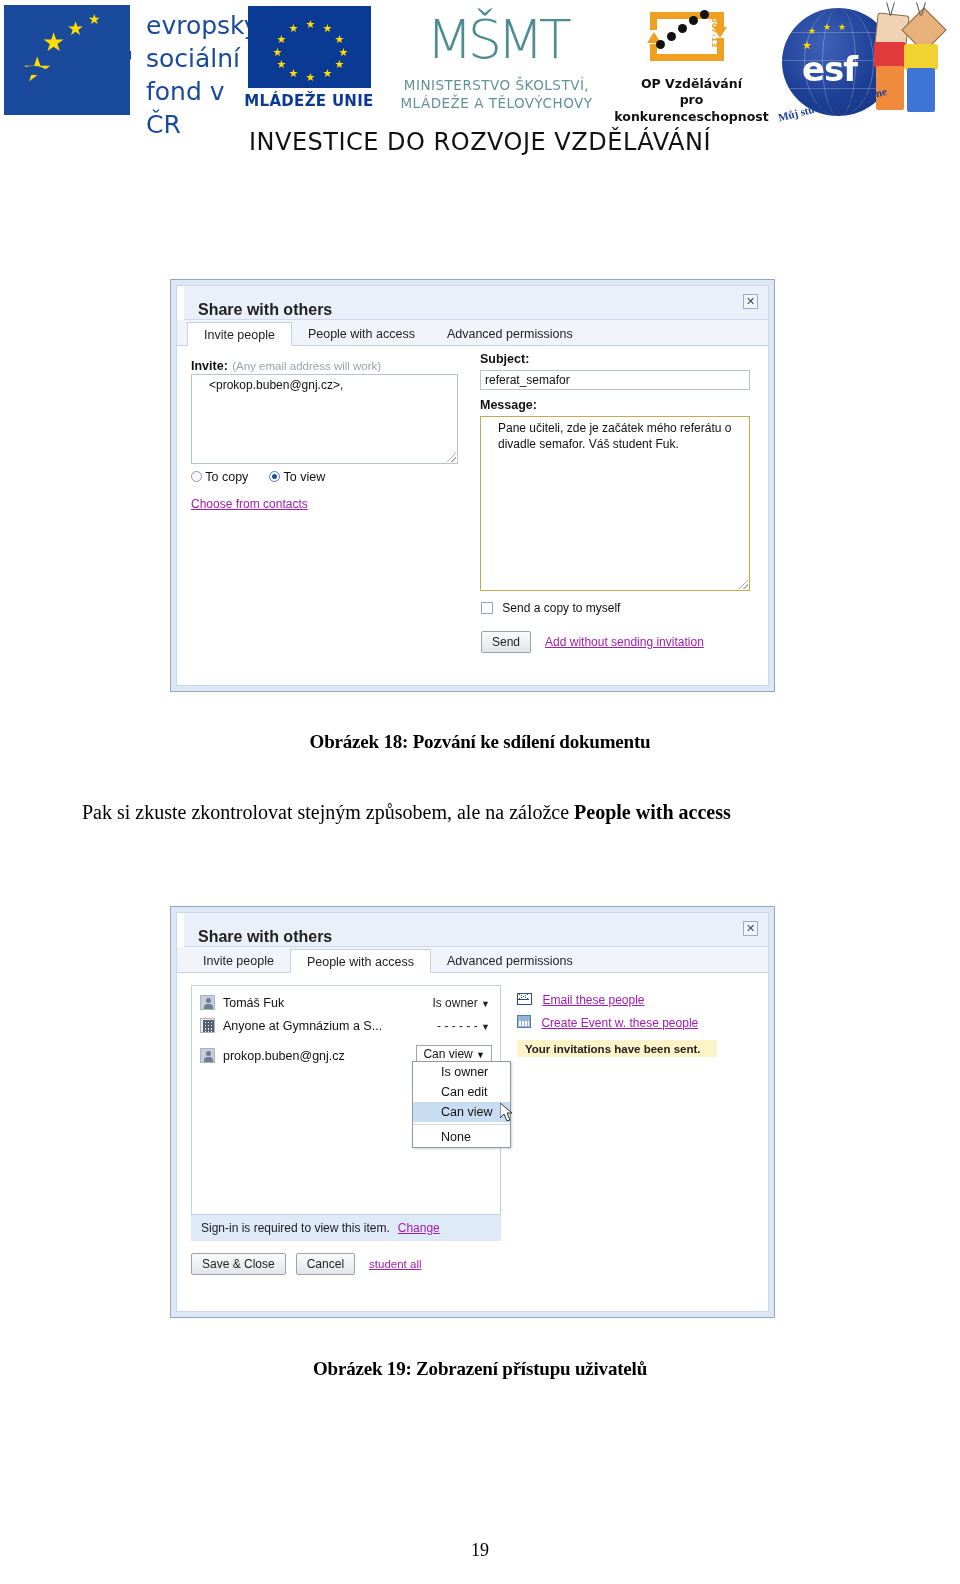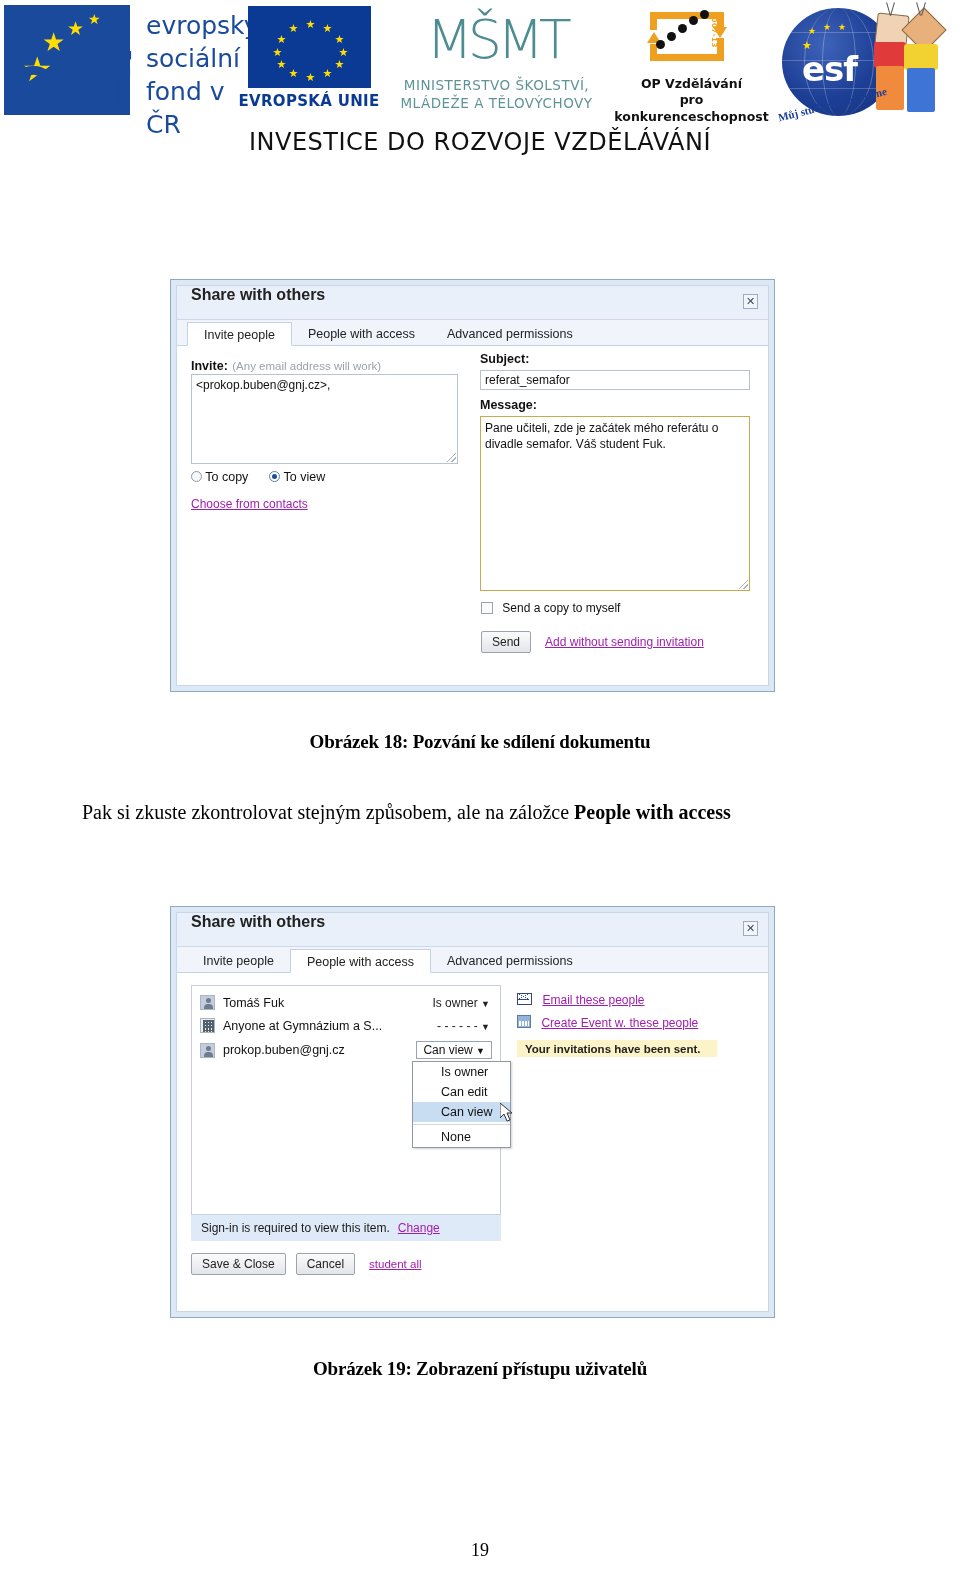--- a/index.html
+++ b/index.html
@@ -135,24 +135,24 @@
   }
   .shot-inner {
     position:absolute; left:5px; top:5px; right:5px; bottom:5px;
     background:#fff; border:1px solid #c9d7e8; box-sizing:border-box;
   }
   .shot-outerfill {
     position:absolute; left:0; top:0; right:0; bottom:0; background:#dde8f5;
   }
 
   .dlg-title {
-    position:absolute; left:0; top:0; right:0; height:34px;
+    position:absolute; left:7px; top:0; right:0; height:34px;
     background:#eaf0fa; border-bottom:1px solid #cdd9ea;
     font-size:16px; font-weight:bold; color:#222;
-    display:flex; align-items:flex-start; padding-left:14px; box-sizing:border-box;
+    display:flex; align-items:flex-end; padding-left:14px; box-sizing:border-box;
   }
   .close-btn {
     position:absolute; right:10px; top:8px; width:15px; height:15px;
     border:1px solid #9bacc4; background:#f2f5fa; box-sizing:border-box;
     display:flex; align-items:center; justify-content:center;
     font-size:11px; color:#3c4a5c; line-height:1; font-family:"DejaVu Sans", sans-serif;
   }
 
   .tabstrip {
     position:absolute; left:0; top:34px; right:0; height:26px;
@@ -167,21 +167,21 @@
     background:#fff; border:1px solid #c4d2e6; border-bottom:1px solid #fff;
   }
 
   .dlg-body { position:absolute; left:0; top:60px; right:0; bottom:0; background:#fff; }
 
   .lbl-b { font-size:12.5px; font-weight:bold; color:#111; }
   .lbl-grey { font-size:11.5px; color:#9aa3ad; font-weight:normal; }
 
   .txt-area {
     border:1px solid #b9c3ce; background:#fff; box-sizing:border-box;
-    font-size:12px; color:#111; padding:3px 4px; position:absolute;
+    font-size:12px; color:#111; padding:3px 17px; position:absolute;
     font-family:"Liberation Sans", sans-serif;
   }
   .txt-area.gold { border:1px solid #c9a94f; }
   .resize-grip {
     position:absolute; right:1px; bottom:1px; width:9px; height:9px;
     background:
       linear-gradient(135deg, transparent 45%, #aab3bd 45%, #aab3bd 55%, transparent 55%),
       linear-gradient(135deg, transparent 70%, #aab3bd 70%, #aab3bd 80%, transparent 80%);
   }
   .inp {
@@ -312,21 +312,21 @@
       <span class="star" style="left:29px;top:28px;">★</span>
       <span class="star" style="left:87px;top:28px;">★</span>
       <span class="star" style="left:25px;top:41px;">★</span>
       <span class="star" style="left:91px;top:41px;">★</span>
       <span class="star" style="left:29px;top:53px;">★</span>
       <span class="star" style="left:87px;top:53px;">★</span>
       <span class="star" style="left:41px;top:62px;">★</span>
       <span class="star" style="left:75px;top:62px;">★</span>
       <span class="star" style="left:58px;top:66px;">★</span>
     </div>
-    <div class="eu-caption">EVROPSKÁ UNIE</div>
+    <div class="eu-caption">MLÁDEŽE UNIE</div>
   </div>
 
   <div class="logo msmt-logo">
     <div class="msmt-mark">MŠMT</div>
     <div class="msmt-caption">
       <div>MINISTERSTVO ŠKOLSTVÍ,</div>
       <div>MLÁDEŽE A TĚLOVÝCHOVY</div>
     </div>
   </div>
 
@@ -494,21 +494,21 @@
         <div class="prow">
           <span class="avatar bldg">
               <i class="bldg-g"></i>
             </span>
           <span>Anyone at Gymnázium a S...</span>
           <span class="role">
             <span>- - - - - -</span>
             <span class="caret">▼</span>
           </span>
         </div>
-        <div class="prow" style="height:26px;">
+        <div class="prow" style="height:26px;align-items:flex-end;">
           <span class="avatar"></span>
           <span>prokop.buben@gnj.cz</span>
           <span class="role role-box" style="margin-left:auto;padding-right:6px;">
             <span>Can view</span>
             <span class="caret">▼</span>
           </span>
         </div>
       </div>
 
       <div class="menu" style="left:235px;top:88px;width:97px;">

